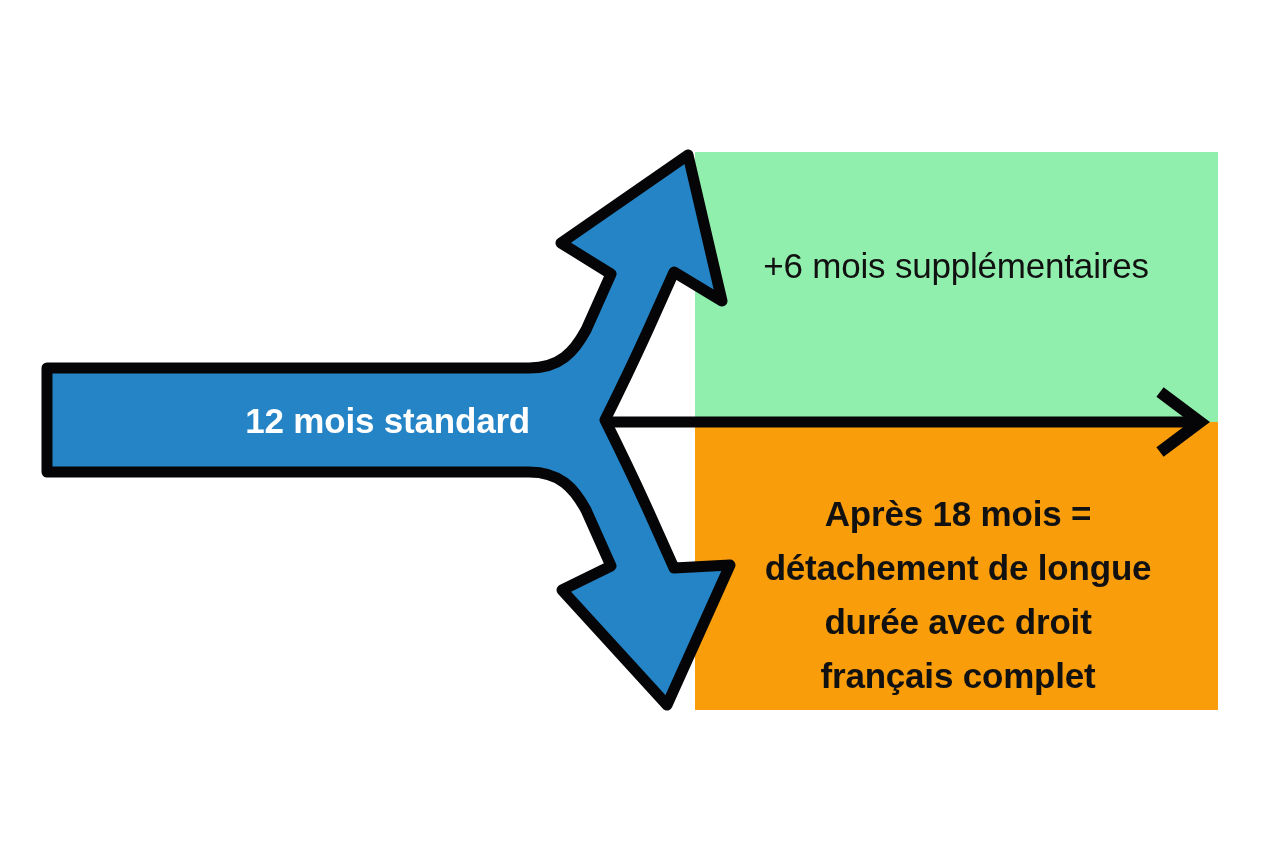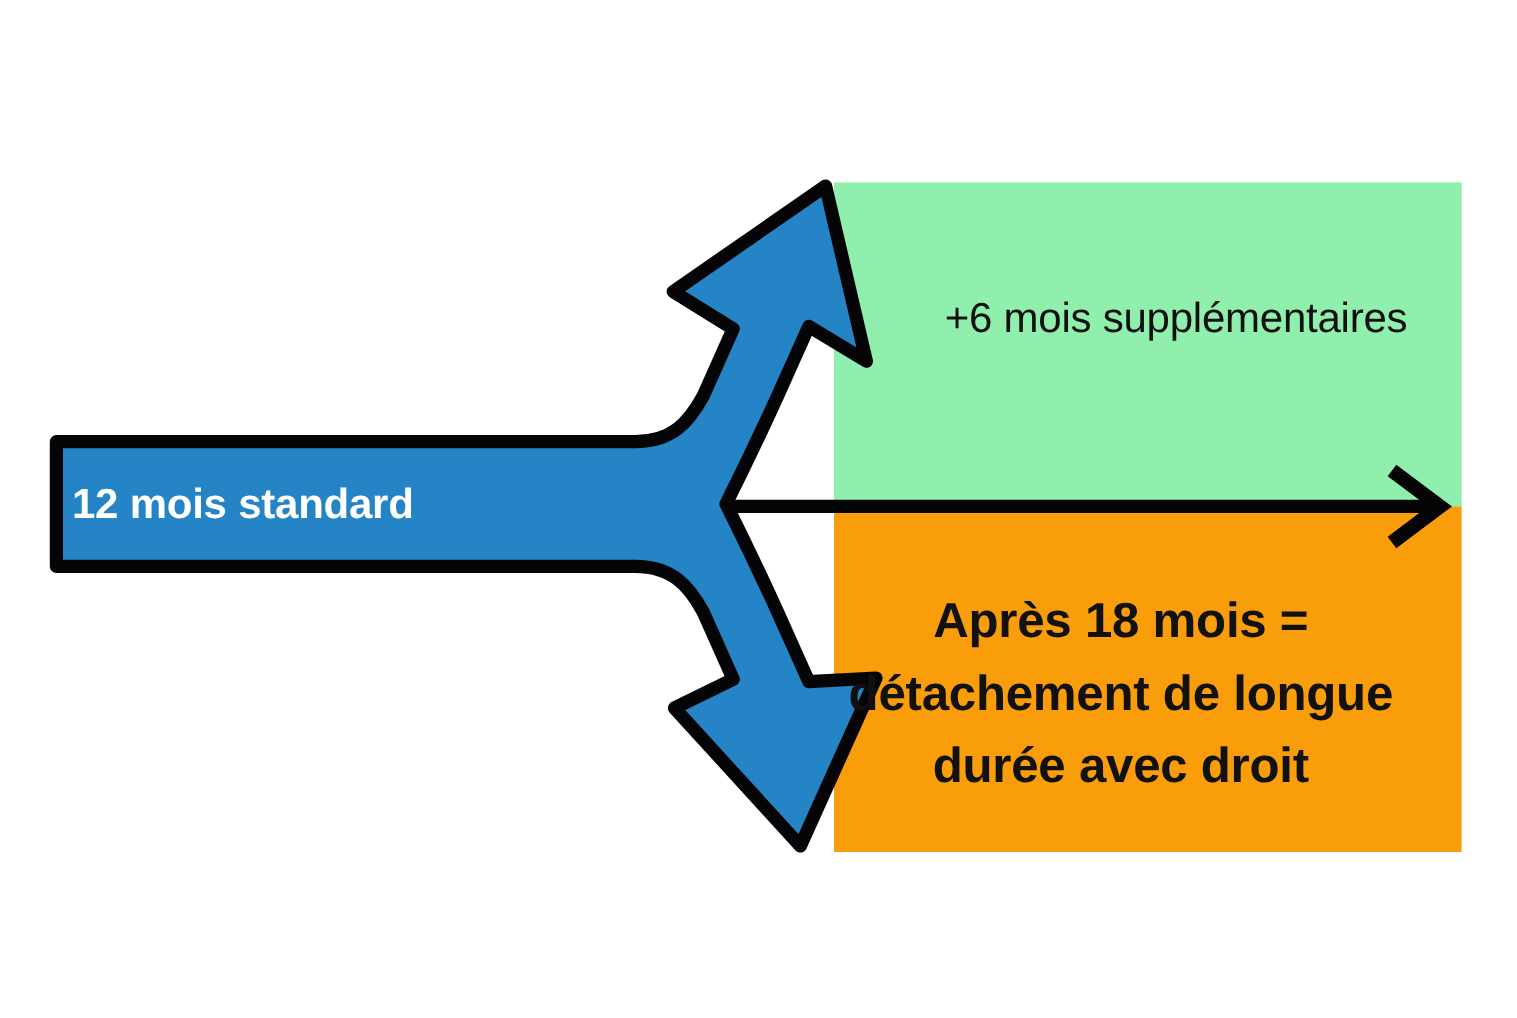--- a/index.html
+++ b/index.html
@@ -28,57 +28,57 @@
   }
   .panel-text {
     position: absolute;
     text-align: center;
     color: #111111;
     line-height: 1.14;
     letter-spacing: -0.2px;
     user-select: none;
   }
   #green-text-block {
-    left: 724px;
+    left: 700px;
     top: 246px;
     width: 512px;
     font-size: 35px;
   }
   #green-line-1 {
     font-weight: 400;
     display: block;
     white-space: nowrap;
   }
   #green-line-2 {
     font-weight: 700;
     display: block;
     white-space: nowrap;
     margin-top: 3px;
   }
   #orange-text-block {
-    left: 678px;
+    left: 702px;
     top: 494px;
     width: 512px;
-    font-size: 41px;
+    font-size: 35px;
     font-weight: 700;
   }
   #orange-text-block span {
     display: block;
     white-space: nowrap;
     margin-top: 14px;
   }
   #orange-text-block span:first-child {
     margin-top: 0;
   }
   #tail-label {
     position: absolute;
     left: 60px;
     top: 401px;
     width: 470px;
-    text-align: left;
+    text-align: right;
     font-size: 35px;
     font-weight: 700;
     color: #ffffff;
     white-space: nowrap;
     letter-spacing: -0.2px;
     user-select: none;
   }
 </style>
 </head>
 <body>
@@ -121,15 +121,16 @@
   <div id="tail-label">12 mois standard</div>
 
   <div id="green-text-block" class="panel-text">
     <span id="green-line-1">+6 mois supplémentaires</span>
   </div>
 
   <div id="orange-text-block" class="panel-text">
     <span>Après 18 mois =</span>
     <span>détachement de longue</span>
     <span>durée avec droit</span>
+    <span>français complet</span>
   </div>
 
 </div>
 
 </body></html>

